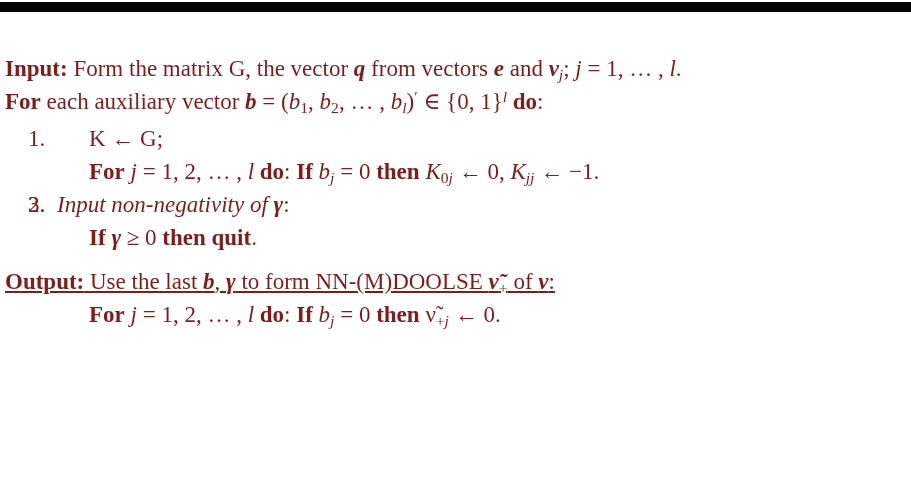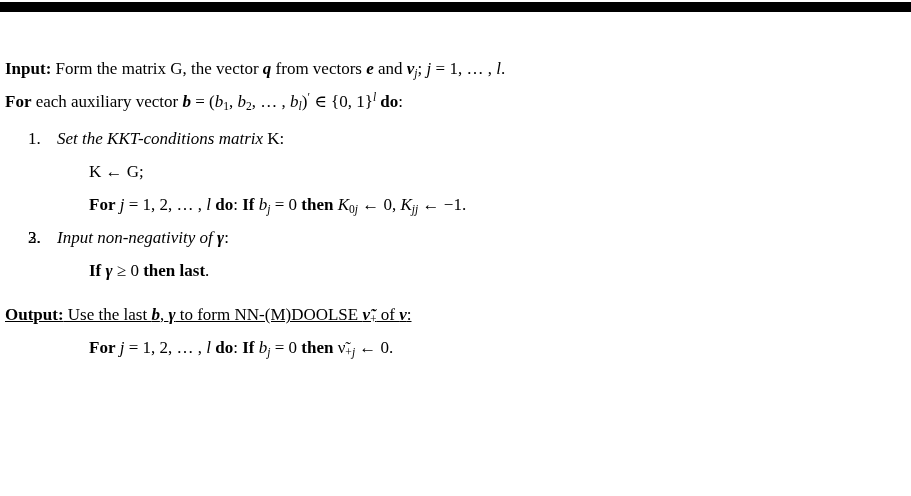--- a/index.html
+++ b/index.html
@@ -1,22 +1,22 @@
 <!DOCTYPE html>
 <html><head>
 <meta charset="utf-8">
 <style>
   html,body{margin:0;padding:0;background:#ffffff;}
   .page{
     position:relative;
     width:911px;height:425px;
     background:#ffffff;
-    color:#000000;
+    color:#7f1d1d;
     font-family:"Liberation Serif","DejaVu Serif",serif;
-    font-size:17px;
+    font-size:23px;
     line-height:33px;
     overflow:hidden;
   }
   .rule{position:absolute;left:0;width:911px;background:#000000;}
   .rule-top{top:2px;height:10px;}
   .rule-bottom{top:481px;height:10px;}
   .line{white-space:nowrap;}
   .l-main{padding-left:5px;}
   .l-cont{padding-left:89px;}
   .l-item{position:relative;padding-left:57px;}
@@ -39,39 +39,38 @@
   <div class="line l-main mt-first">
     <span><span class="seg sg-b">Input:</span><span class="seg"> Form the matrix G, the vector </span><span class="seg sg-b sg-i">q</span><span class="seg"> from vectors </span><span class="seg sg-b sg-i">e</span><span class="seg"> and </span><span class="seg sg-b sg-i">v</span><span class="seg sg-i sg-sub">j</span><span class="seg">; </span><span class="seg sg-i">j</span><span class="seg"> = 1, … , </span><span class="seg sg-i">l</span><span class="seg">.</span></span>
   </div>
 
   <div class="line l-main mt-para">
     <span><span class="seg sg-b">For</span><span class="seg"> each auxiliary vector </span><span class="seg sg-b sg-i">b</span><span class="seg"> = (</span><span class="seg sg-i">b</span><span class="seg sg-sub">1</span><span class="seg">, </span><span class="seg sg-i">b</span><span class="seg sg-sub">2</span><span class="seg">, … , </span><span class="seg sg-i">b</span><span class="seg sg-i sg-sub">l</span><span class="seg">)</span><span class="seg sg-sup">′</span><span class="seg"> ∈ {0, 1}</span><span class="seg sg-i sg-sup">l</span><span class="seg"> </span><span class="seg sg-b">do</span><span class="seg">:</span></span>
   </div>
 
   <div class="line l-item mt-list">
     <span class="num">1.</span>
-    <span><span class="seg sg-i">Set the KKT-conditions matrix</span><span class="seg"> K:</span></span>
   </div>
   <div class="line l-cont">
     <span><span class="seg">K ← G;</span></span>
   </div>
   <div class="line l-cont">
     <span><span class="seg sg-b">For</span><span class="seg"> </span><span class="seg sg-i">j</span><span class="seg"> = 1, 2, … , </span><span class="seg sg-i">l</span><span class="seg"> </span><span class="seg sg-b">do</span><span class="seg">: </span><span class="seg sg-b">If</span><span class="seg"> </span><span class="seg sg-i">b</span><span class="seg sg-i sg-sub">j</span><span class="seg"> = 0 </span><span class="seg sg-b">then</span><span class="seg"> </span><span class="seg sg-i">K</span><span class="seg sg-sub">0</span><span class="seg sg-i sg-sub">j</span><span class="seg"> ← 0, </span><span class="seg sg-i">K</span><span class="seg sg-i sg-sub">j</span><span class="seg sg-i sg-sub">j</span><span class="seg"> ← −1.</span></span>
   </div>
 
   <div class="line l-item">
     <span class="num">2.</span>
   </div>
 
   <div class="line l-item">
     <span class="num">3.</span>
     <span><span class="seg sg-i">Input non-negativity of</span><span class="seg"> </span><span class="seg sg-b sg-i">γ</span><span class="seg">:</span></span>
   </div>
   <div class="line l-cont">
-    <span><span class="seg sg-b">If</span><span class="seg"> </span><span class="seg sg-b sg-i">γ</span><span class="seg"> ≥ 0 </span><span class="seg sg-b">then last</span><span class="seg">.</span></span>
+    <span><span class="seg sg-b">If</span><span class="seg"> </span><span class="seg sg-b sg-i">γ</span><span class="seg"> ≥ 0 </span><span class="seg sg-b">then quit</span><span class="seg">.</span></span>
   </div>
 
   <div class="line l-main mt-out">
     <span><span class="seg sg-b">Output:</span><span class="seg"> Use the last </span><span class="seg sg-b sg-i">b</span><span class="seg">, </span><span class="seg sg-b sg-i">γ</span><span class="seg"> to form NN-(M)DOOLSE </span><span class="seg sg-b sg-i">ν̃</span><span class="seg sg-sub">+</span><span class="seg"> of </span><span class="seg sg-b sg-i">ν</span><span class="seg">:</span></span>
   </div>
   <div class="line l-cont">
     <span><span class="seg sg-b">For</span><span class="seg"> </span><span class="seg sg-i">j</span><span class="seg"> = 1, 2, … , </span><span class="seg sg-i">l</span><span class="seg"> </span><span class="seg sg-b">do</span><span class="seg">: </span><span class="seg sg-b">If</span><span class="seg"> </span><span class="seg sg-i">b</span><span class="seg sg-i sg-sub">j</span><span class="seg"> = 0 </span><span class="seg sg-b">then</span><span class="seg"> </span><span class="seg">ν̃</span><span class="seg sg-sub">+</span><span class="seg sg-i sg-sub">j</span><span class="seg"> ← 0.</span></span>
   </div>
 
   <div class="rule rule-bottom"></div>

